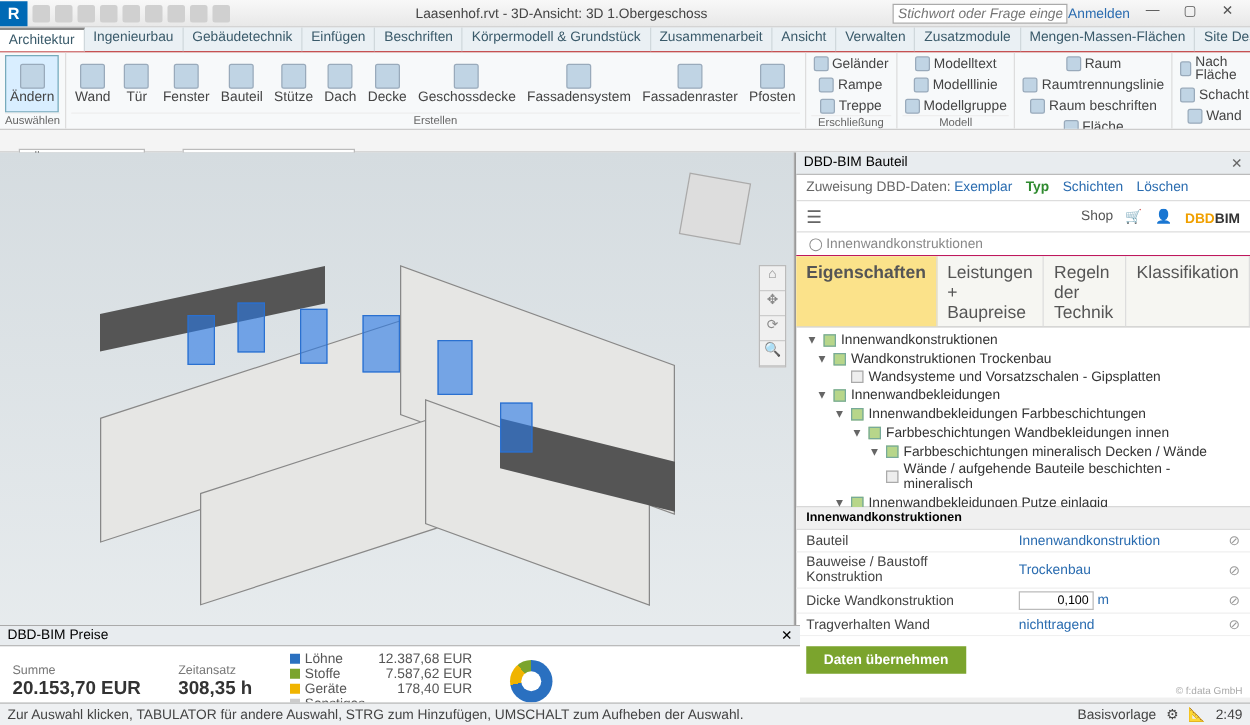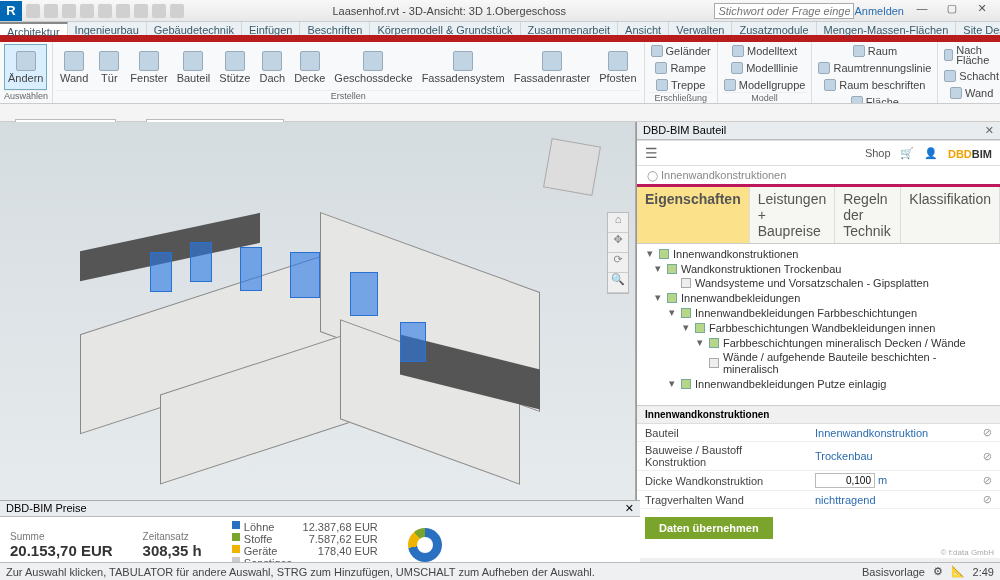--- a/index.html
+++ b/index.html
@@ -9,21 +9,21 @@
 .titlebar { height: 22px; background: linear-gradient(#f8f8f8,#e8e8e8); display: flex; align-items: center; border-bottom: 1px solid #ccc; }
 .titlebar .logo { width: 22px; height: 20px; background: #0069b5; color: #fff; text-align: center; font-weight: bold; font-size: 13px; line-height: 20px; margin-right: 4px; }
 .titlebar .qat { flex: 0 0 auto; display: flex; gap: 4px; }
 .titlebar .qat span { width: 14px; height: 14px; background: #d0d0d0; border-radius: 2px; }
 .titlebar .title { flex: 1; text-align: center; color: #444; }
 .titlebar .searchbox { width: 140px; height: 16px; border: 1px solid #aaa; font-style: italic; color: #999; padding: 0 3px; }
 .titlebar .right { display: flex; gap: 6px; align-items: center; padding-right: 6px; }
 .winbtn { width: 24px; height: 18px; text-align: center; color: #555; }
 
 
-.tabs { height: 20px; background: #eaf0f4; display: flex; border-bottom: 7px solid #b91c1c; }
+.tabs { height: 20px; background: #eaf0f4; display: flex; border-bottom: 1px solid #b91c1c; }
 .tab { padding: 2px 7px; color: #3a5a6a; border-right: 1px solid #d0d8dc; white-space: nowrap; }
 .tab.active { background: #fff; border-top: 2px solid #888; }
 
 
 .ribbon { height: 62px; background: #f7f9fa; border-bottom: 1px solid #ccc; display: flex; overflow: hidden; }
 .rgroup { border-right: 1px solid #ddd; display: flex; flex-direction: column; padding: 2px 4px; }
 .rgroup .items { display: flex; gap: 3px; flex: 1; }
 .rbtn { display: flex; flex-direction: column; align-items: center; justify-content: center; padding: 2px 3px; cursor: pointer; min-width: 30px; }
 .rbtn .ic { width: 20px; height: 20px; background: #c0d4e4; border: 1px solid #9ab; border-radius: 2px; }
 .rbtn .lbl { font-size: 11px; color: #444; line-height: 10px; margin-top: 2px; }
@@ -61,21 +61,21 @@
 
 .sphdr { background: #e8ecef; height: 18px; padding: 2px 6px; border-bottom: 1px solid #bbb; display: flex; justify-content: space-between; }
 .sphdr .x { color: #666; }
 .splinks { padding: 4px 8px; font-size: 10px; color: #666; }
 .splinks a { color: #2a6cb0; margin-right: 8px; text-decoration: none; }
 .brandrow { display: flex; justify-content: space-between; align-items: center; padding: 4px 8px; border-top: 1px solid #ddd; border-bottom: 1px solid #ddd; }
 .brand { font-weight: bold; font-size: 14px; }
 .brand .o { color: #f0a000; }
 .brand .bim { color: #333; }
 
-.bc { padding: 3px 10px; font-size: 10px; color: #888; border-bottom: 3px solid #be185d; }
+.bc { padding: 3px 10px; font-size: 10px; color: #888; border-bottom: 1px solid #be185d; }
 .sptabs { display: flex; background: #f6f6f2; border-bottom: 1px solid #ccc; }
 .sptab { padding: 4px 8px; font-size: 14px; color: #555; border-right: 1px solid #ddd; }
 .sptab.active { background: #fbe28a; font-weight: bold; }
 .subtabs { padding: 4px 10px; display: flex; gap: 14px; font-size: 10px; color: #555; }
 .subtabs .u { text-decoration: underline; }
 .helpicon { margin-left: auto; width: 14px; height: 14px; border: 1px solid #aaa; border-radius: 50%; text-align: center; font-size: 9px; color: #777; }
 
 .tree { flex: 1; overflow: auto; padding: 2px 6px; font-size: 10px; color: #333; }
 .tree .node { padding: 1px 0 1px 4px; display: flex; align-items: center; gap: 4px; }
 .tree .arrow { width: 8px; color: #666; }
@@ -99,21 +99,21 @@
 .applybtn { background: #7ba42d; color: #fff; padding: 5px 14px; border: none; font-size: 11px; font-weight: bold; cursor: pointer; }
 .copyr { text-align: right; font-size: 8px; color: #aaa; padding: 1px 6px; }
 
 
 .prices { height: 62px; background: #fff; border-top: 1px solid #aaa; position: absolute; bottom: 18px; left: 0; width: 640px; }
 .prices .ph { background: #e8ecef; height: 16px; padding: 1px 6px; font-size: 10px; display: flex; justify-content: space-between; border-bottom: 1px solid #bbb; }
 .prices .body { display: flex; padding: 4px 10px; gap: 30px; align-items: center; }
 .prices .col .lbl { font-size: 10px; color: #777; }
 .prices .col .val { font-size: 15px; font-weight: bold; color: #333; }
 .prices .breakdown { font-size: 9px; color: #555; }
-.prices .breakdown .row { display: flex; gap: 4px; }
+.prices .breakdown .row { display: flex; gap: 4px; align-items: center; }
 .prices .breakdown .sw { width: 8px; height: 8px; }
 .donut { width: 34px; height: 34px; border-radius: 50%; background: conic-gradient(#2a70c0 0 260deg,#f0b400 260deg 320deg,#7ba42d 320deg 360deg); position: relative; }
 .donut::after { content: ""; position: absolute; inset: 9px; background: #fff; border-radius: 50%; }
 .prices .footer { font-size: 9px; color: #777; padding: 1px 10px; }
 .prices .footer a { color: #2a6cb0; }
 
 
 .status { position: absolute; bottom: 0; left: 0; right: 0; height: 18px; background: #eef0f2; border-top: 1px solid #bbb; display: flex; align-items: center; font-size: 10px; color: #444; padding: 0 6px; gap: 8px; }
 .status .flex { flex: 1; }
 </style>
@@ -361,20 +361,27 @@
       <span>⚙</span>
       <div class="scroller"></div>
     </div>
   </div>
 
   <div class="sidepanel">
     <div class="sphdr">
         <span>DBD-BIM Bauteil</span>
         <span class="x">✕</span>
       </div>
+    <div class="splinks">
+      <span>Zuweisung DBD-Daten:</span>
+      <a>Exemplar</a>
+      <a style="color:#2f8a2f;font-weight:bold">Typ</a>
+      <a>Schichten</a>
+      <a>Löschen</a>
+    </div>
     <div class="brandrow">
       <span style="font-size:14px;color:#666">☰</span>
       <div style="display:flex;gap:10px;align-items:center">
         <span style="color:#555">Shop</span>
         <span>🛒</span>
         <span>👤</span>
         <span class="brand"><span class="o">DBD</span><span class="bim">BIM</span></span>
       </div>
     </div>
     <div class="bc">◯ <span>Innenwandkonstruktionen</span></div>

